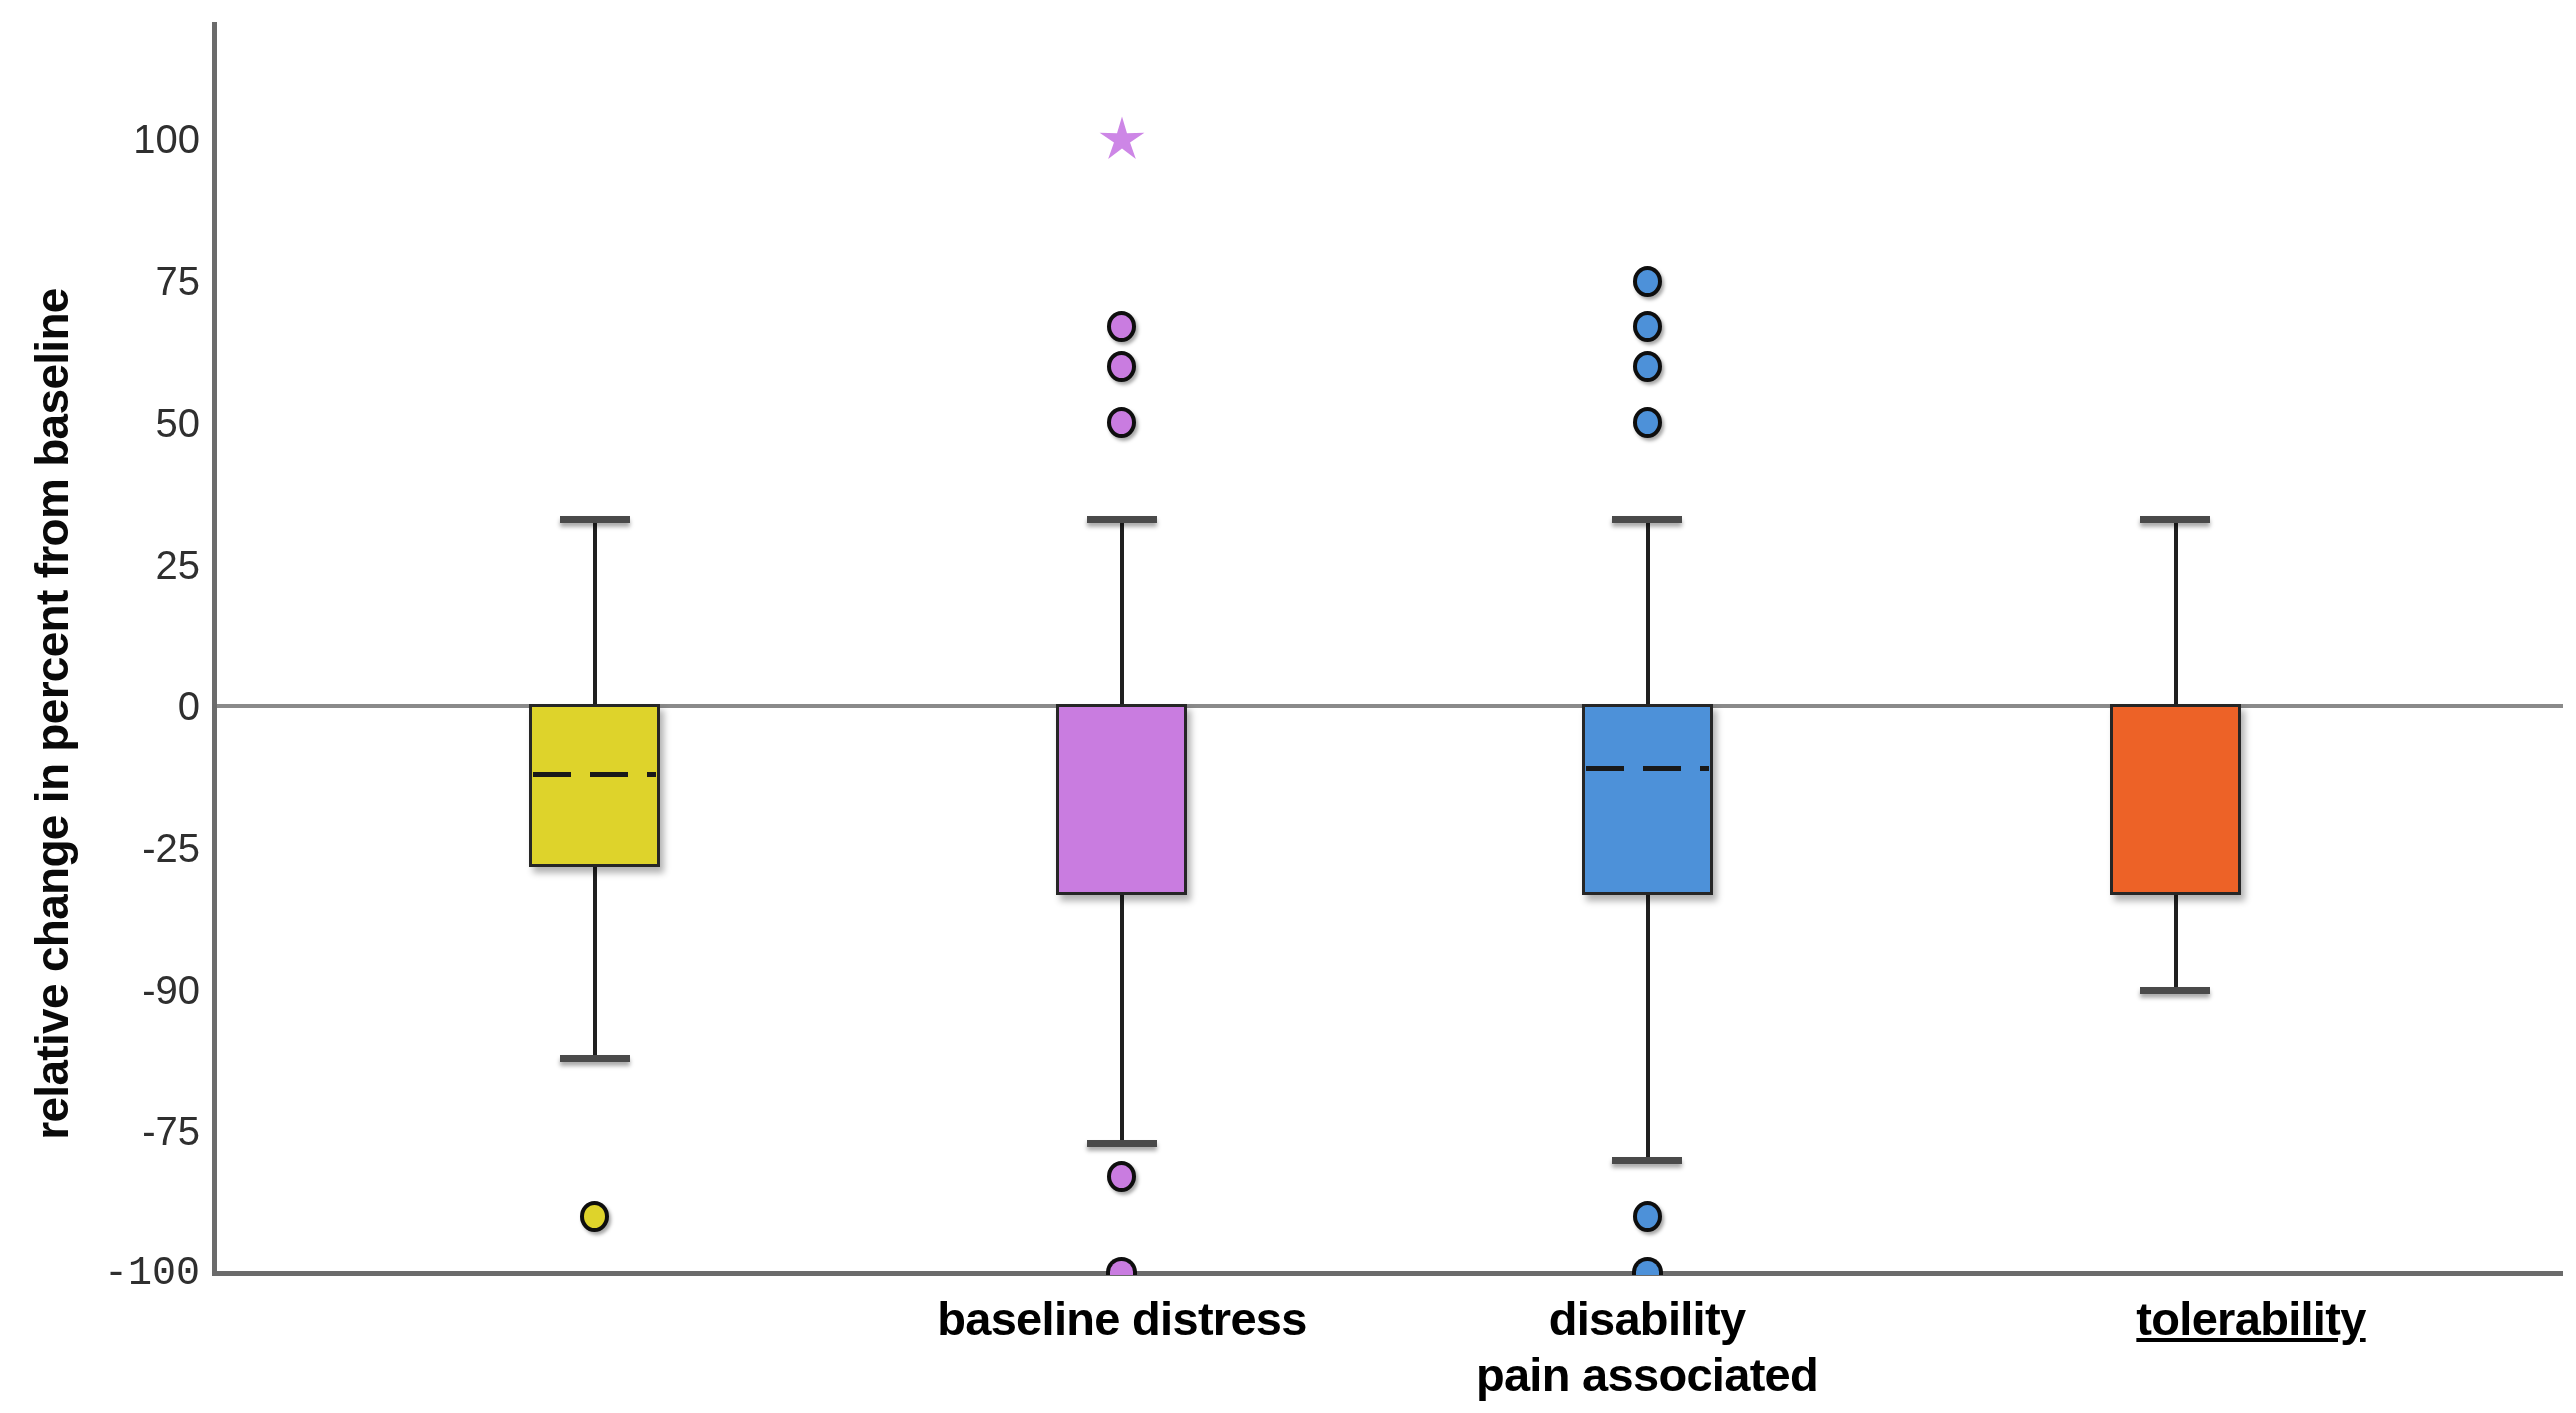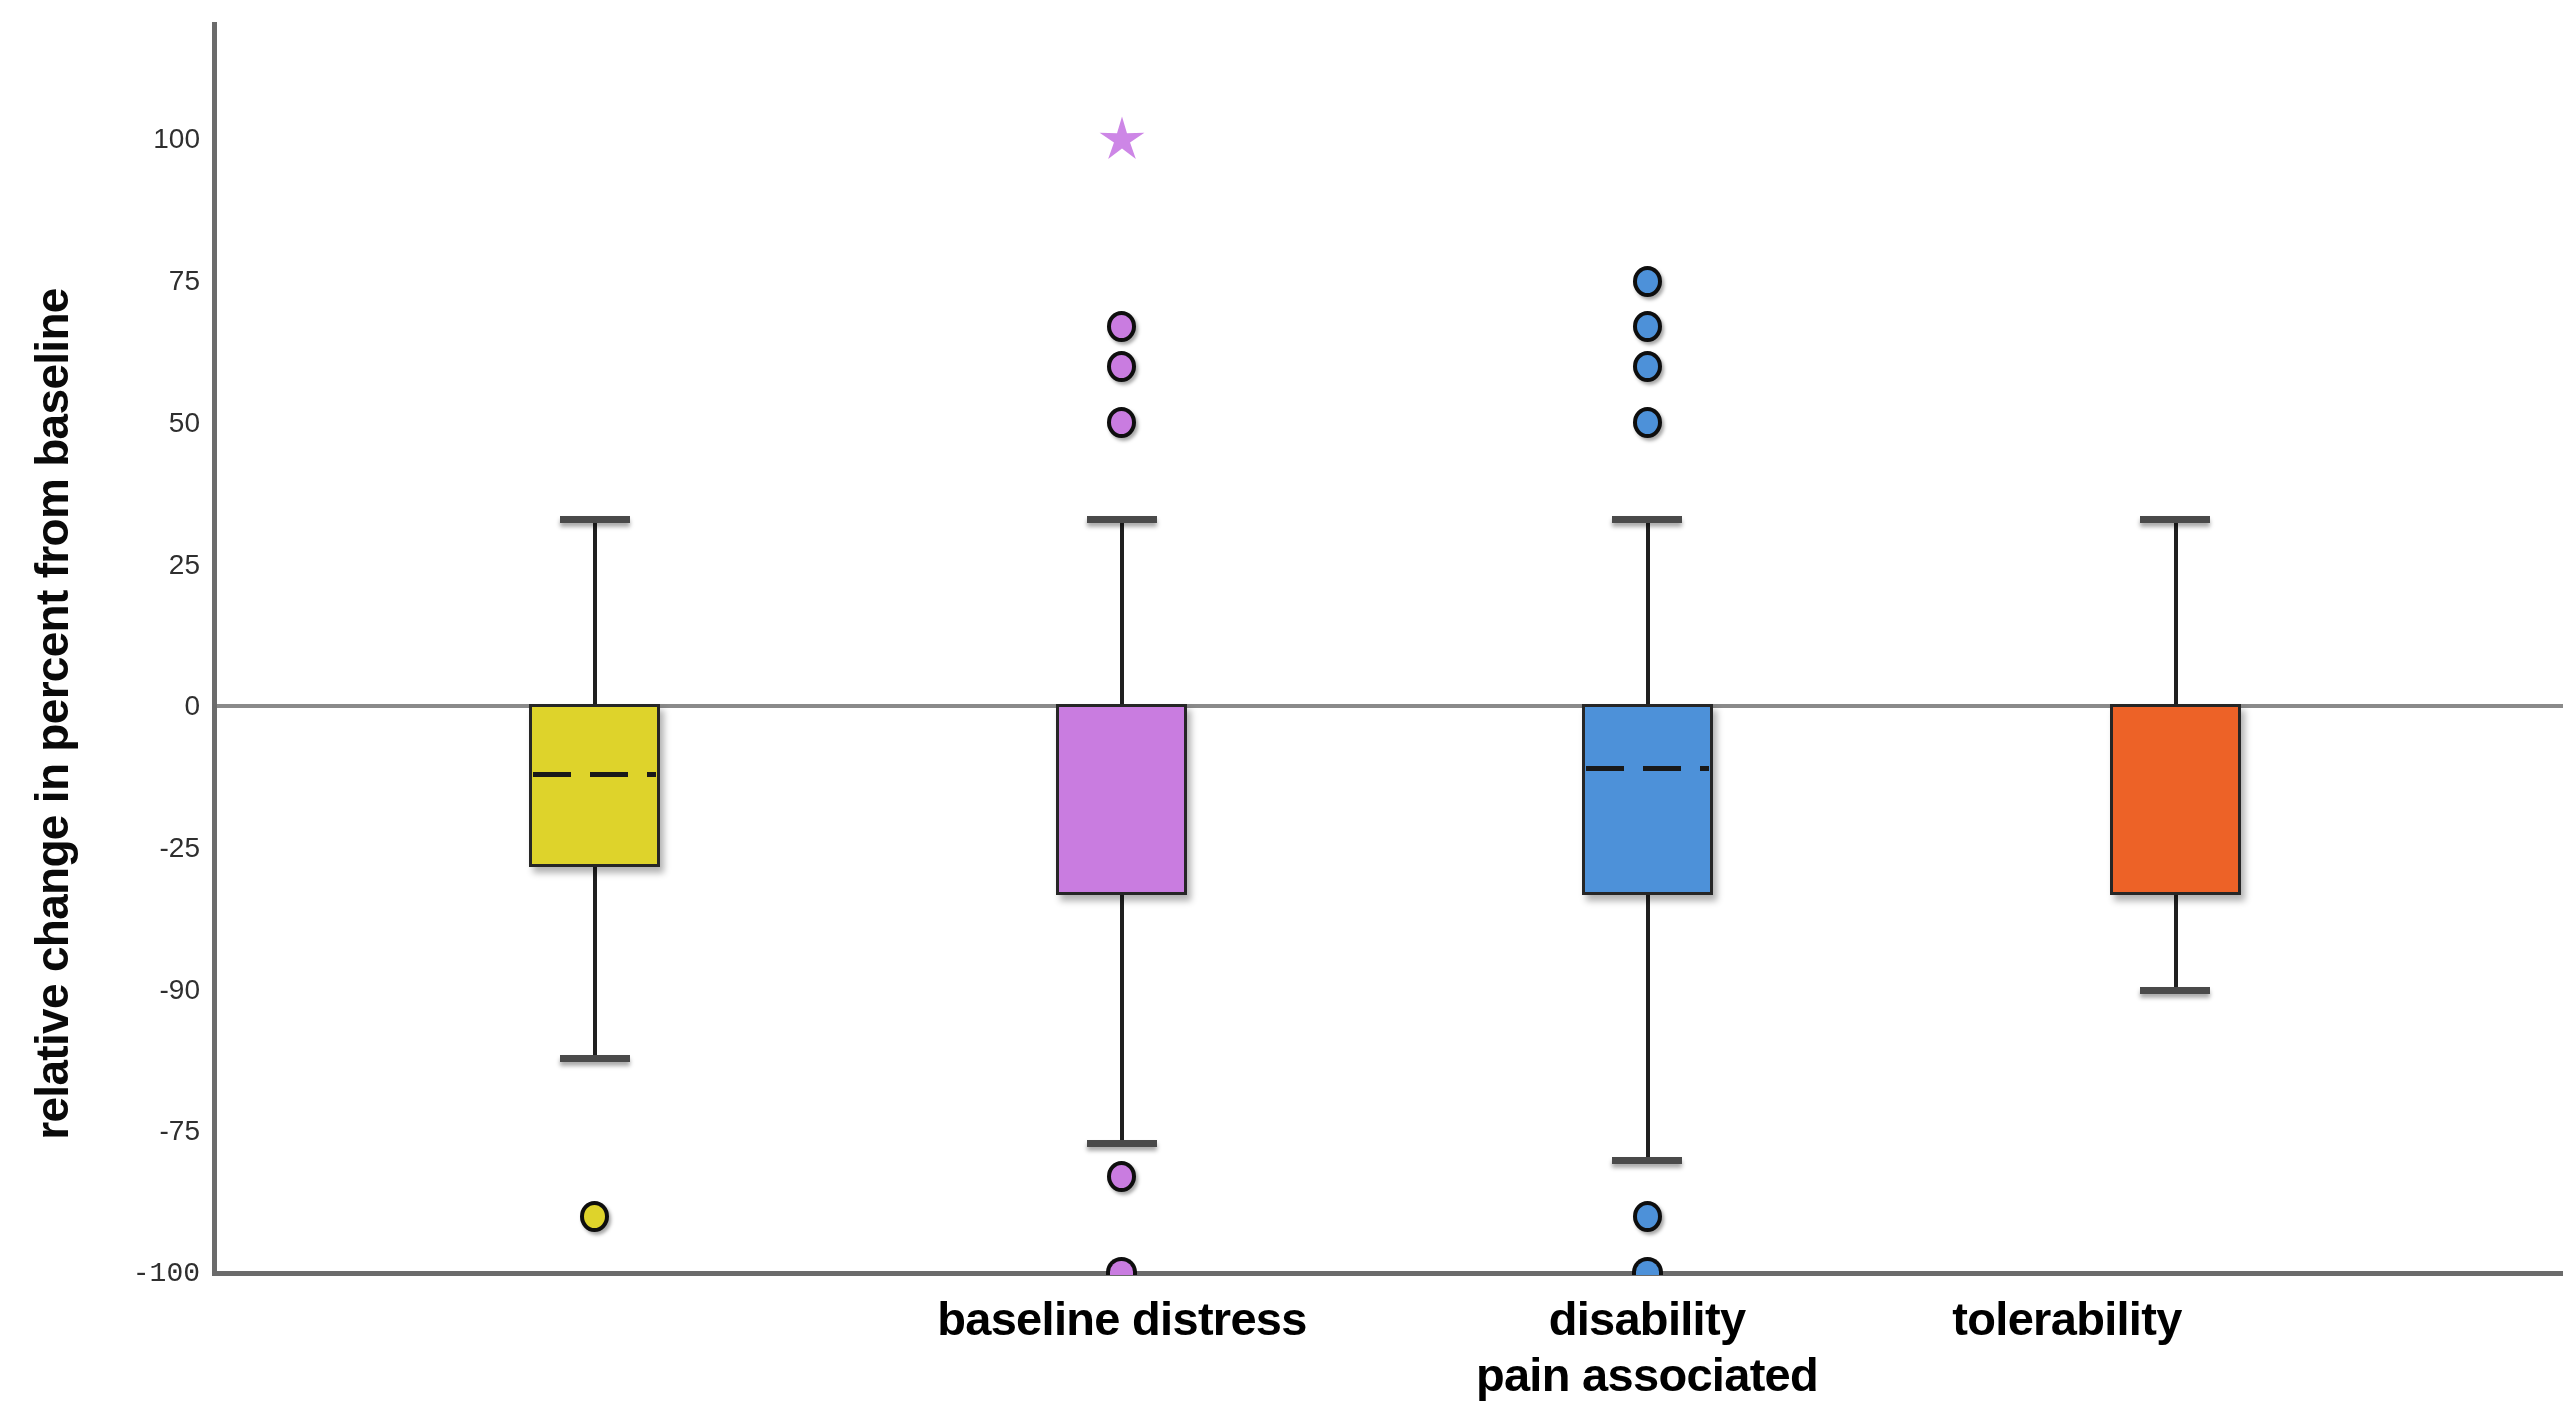--- a/index.html
+++ b/index.html
@@ -12,21 +12,21 @@
   }
   .yaxis-title{
     position:absolute;
     transform:translate(-50%,-50%) rotate(-90deg);
     font-size:46px;font-weight:bold;color:#0a0a0a;
     letter-spacing:-0.7px;white-space:nowrap;
   }
   .tick-label{
     position:absolute;
     transform:translateY(-50%);
-    font-size:28px;color:#2f2f2f;
+    font-size:40px;color:#2f2f2f;
     white-space:nowrap;
   }
   .axis-line{position:absolute;background:#6b6b6b;}
   .zero-line{position:absolute;background:#8a8a8a;height:4.4px;}
   .box{
     position:absolute;box-sizing:border-box;
     border:3.7px solid #262626;
     box-shadow:4.4px 5.9px 6.6px rgba(0,0,0,0.30);
   }
   .median-line{
@@ -110,20 +110,20 @@
     <div class="outlier-circle" style="left: 1633px; top: 1201px; background: rgb(77, 145, 217);"></div>
     <div class="cat-label" style="left: 1346px; top: 1291px;">
       <div>disability</div>
       <div>pain associated</div>
     </div>
     <div class="whisker-line" style="left: 2174px; top: 519px; height: 187px; background: rgb(31, 31, 31);"></div>
     <div class="whisker-cap" style="left: 2140px; top: 516px; width: 70px;"></div>
     <div class="whisker-line" style="left: 2174px; top: 893px; height: 96px; background: rgb(31, 31, 31);"></div>
     <div class="whisker-cap" style="left: 2140px; top: 987px; width: 70px;"></div>
     <div class="box" style="left: 2110px; top: 704px; width: 131px; height: 191px; background: rgb(237, 98, 39); border-color: rgb(38, 38, 38);"></div>
-    <div class="cat-label" style="left: 1766px; top: 1291px;">
+    <div class="cat-label" style="left: 1950px; top: 1291px; text-decoration: underline;">
       <div>tolerability</div>
     </div>
     <div class="axis-line" style="left: 212px; top: 1271px; width: 2351px; height: 5.1px; background: rgb(107, 107, 107);"></div>
     <div class="outlier-half-circle" style="left: 1106px; top: 1257px; background: rgb(201, 124, 224);"></div>
     <div class="outlier-half-circle" style="left: 1632px; top: 1257px; background: rgb(77, 145, 217);"></div>
   </div>
 
 
 </body></html>

